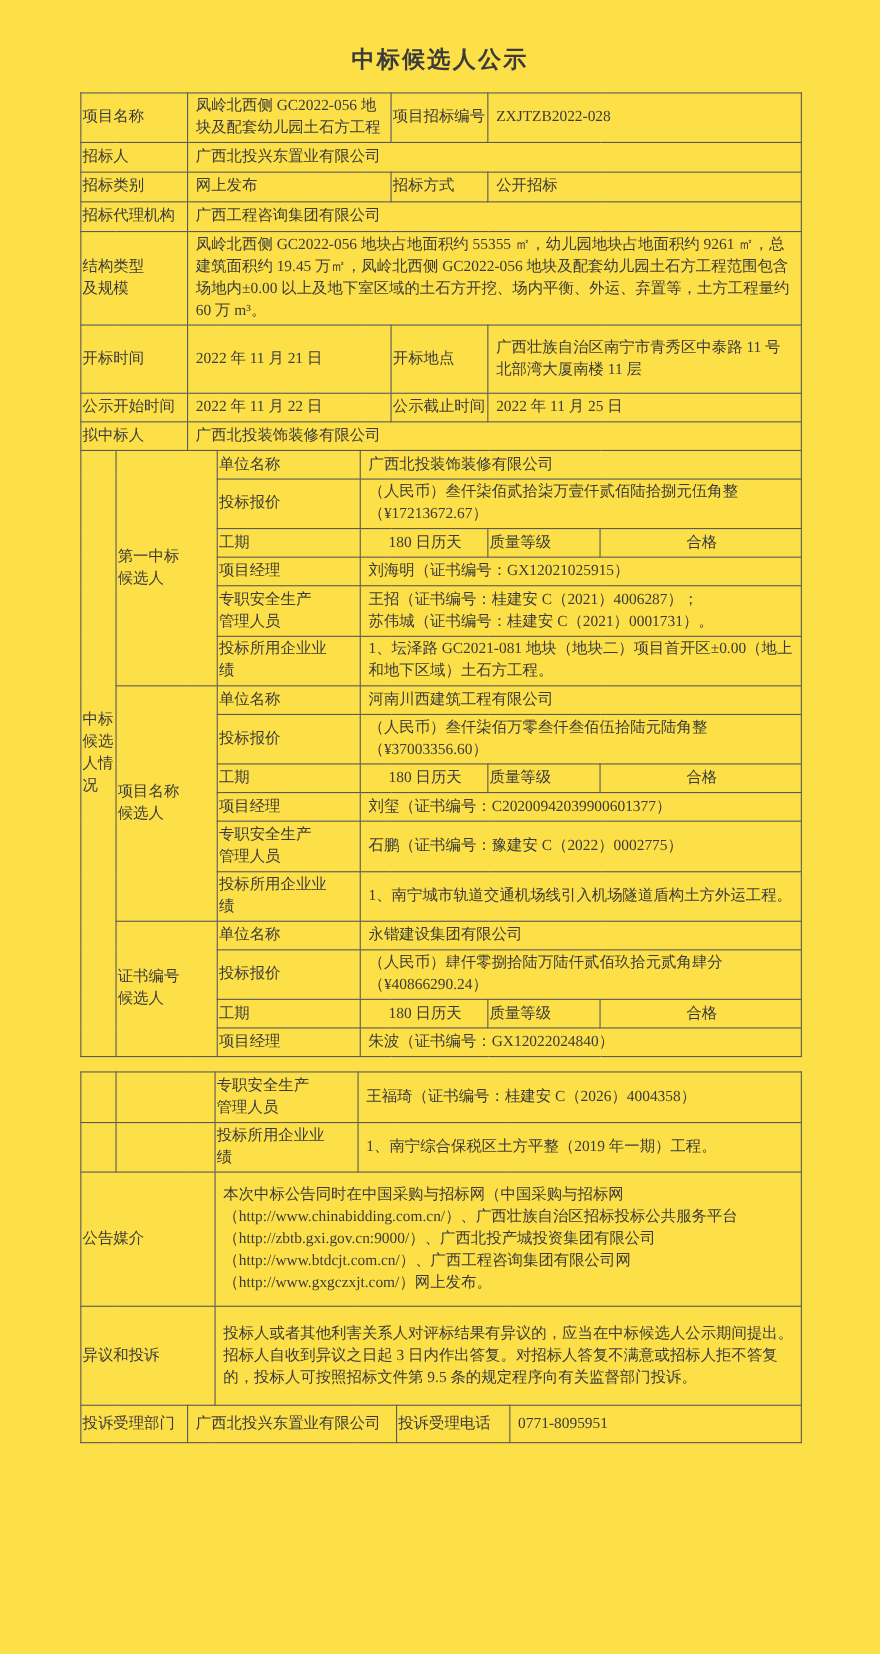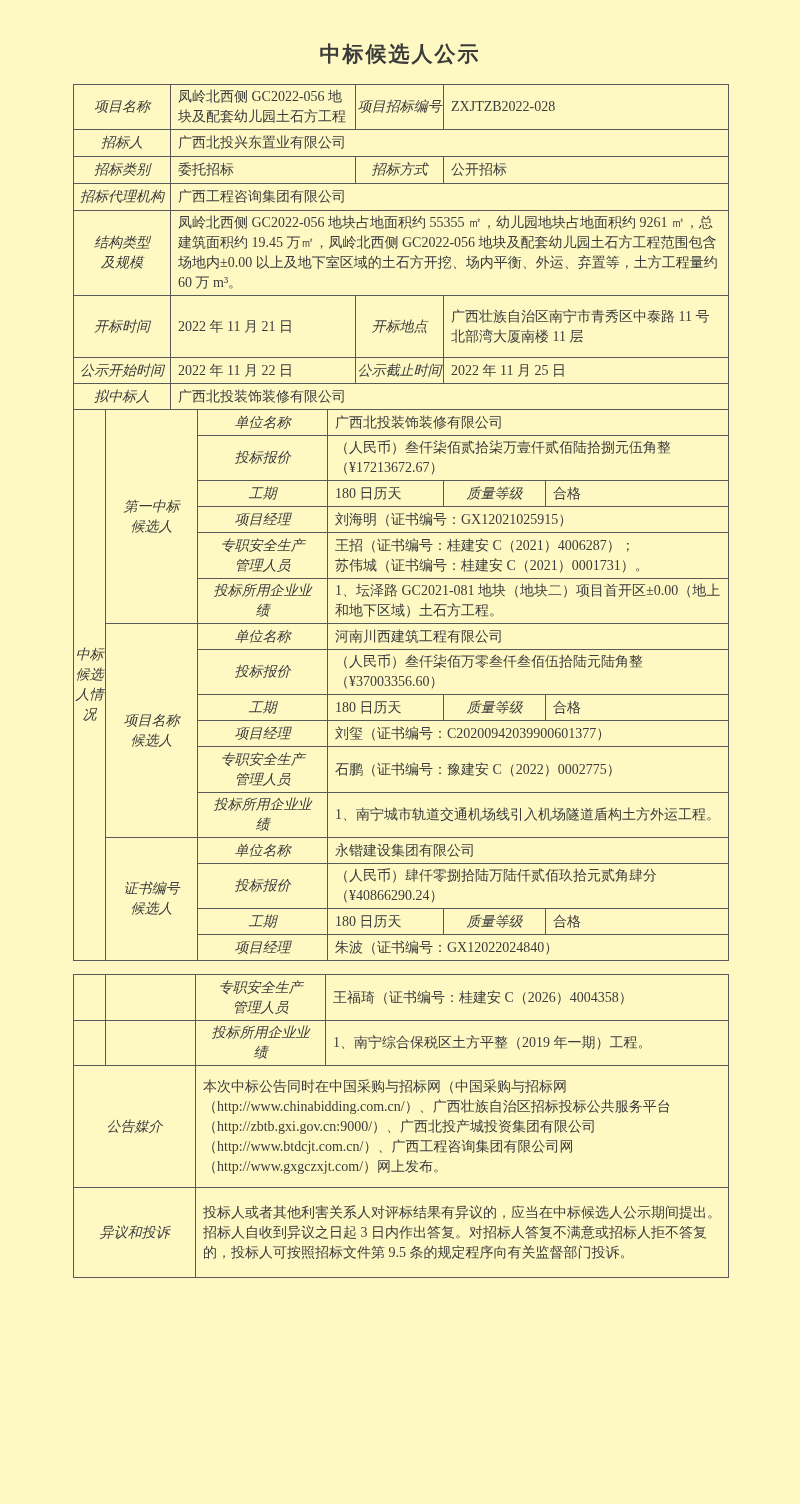--- a/index.html
+++ b/index.html
@@ -1,19 +1,19 @@
 <!DOCTYPE html>
 <html><head>
 <meta charset="utf-8">
 <style>
   html,body { margin:0; padding:0; background:#ffffff; }
   .page {
     position:relative;
     width:800px; height:1504px;
-    background:#fef9c3;
+    background:#fde047;
     font-family:"Liberation Serif","DejaVu Serif",serif;
     color:#3b3b3b;
     overflow:hidden;
   }
   .doc-title {
     padding-top:40px;
     text-align:center;
     font-size:21px;
     font-weight:bold;
     letter-spacing:2px;
@@ -29,23 +29,23 @@
   table.t2 { margin-top:13px; }
   td {
     border:1px solid #5a5a5a;
     font-size:14px;
     line-height:20px;
     vertical-align:middle;
     white-space:pre-line;
     overflow-wrap:break-word;
     word-break:break-word;
   }
-  td.lbl { text-align:center; padding:2px 1px;font-style:italic; }
+  td.lbl { padding:2px 1px; }
   td.val { text-align:left; padding:2px 5px 2px 7px; }
-  td.ctr { text-align:left; }
+  td.ctr { text-align:center; }
   tr.h26{height:26px} tr.h27{height:27px} tr.h34{height:34px}
   tr.h40{height:40px} tr.h44{height:44px} tr.h46{height:46px}
   tr.h48{height:48px} tr.h62{height:62px} tr.h84{height:84px}
   tr.h90{height:90px} tr.h112{height:112px} tr.h122{height:122px}
 </style>
 </head>
 <body>
 
 <div class="page">
 
@@ -71,21 +71,21 @@
       <td class="val" colspan="2">ZXJTZB2022-028</td>
     </tr>
 
     <tr class="h27">
       <td class="lbl" colspan="2">招标人</td>
       <td class="val" colspan="6">广西北投兴东置业有限公司</td>
     </tr>
 
     <tr class="h27">
       <td class="lbl" colspan="2">招标类别</td>
-      <td class="val" colspan="3">委托招标</td>
+      <td class="val" colspan="3">网上发布</td>
       <td class="lbl">招标方式</td>
       <td class="val" colspan="2">公开招标</td>
     </tr>
 
     <tr class="h27">
       <td class="lbl" colspan="2">招标代理机构</td>
       <td class="val" colspan="6">广西工程咨询集团有限公司</td>
     </tr>
 
     <tr class="h84">
@@ -238,16 +238,22 @@
     <tr class="h122">
       <td class="lbl" colspan="3">公告媒介</td>
       <td class="val" colspan="4">本次中标公告同时在中国采购与招标网（中国采购与招标网（http://www.chinabidding.com.cn/）、广西壮族自治区招标投标公共服务平台（http://zbtb.gxi.gov.cn:9000/）、广西北投产城投资集团有限公司（http://www.btdcjt.com.cn/）、广西工程咨询集团有限公司网（http://www.gxgczxjt.com/）网上发布。</td>
     </tr>
 
     <tr class="h90">
       <td class="lbl" colspan="3">异议和投诉</td>
       <td class="val" colspan="4">投标人或者其他利害关系人对评标结果有异议的，应当在中标候选人公示期间提出。招标人自收到异议之日起 3 日内作出答复。对招标人答复不满意或招标人拒不答复的，投标人可按照招标文件第 9.5 条的规定程序向有关监督部门投诉。</td>
     </tr>
 
+    <tr class="h34">
+      <td class="lbl" colspan="2">投诉受理部门</td>
+      <td class="val" colspan="3">广西北投兴东置业有限公司</td>
+      <td class="lbl">投诉受理电话</td>
+      <td class="val">0771-8095951</td>
+    </tr>
   </tbody>
     </table>
 
 </div>
 
 </body></html>

